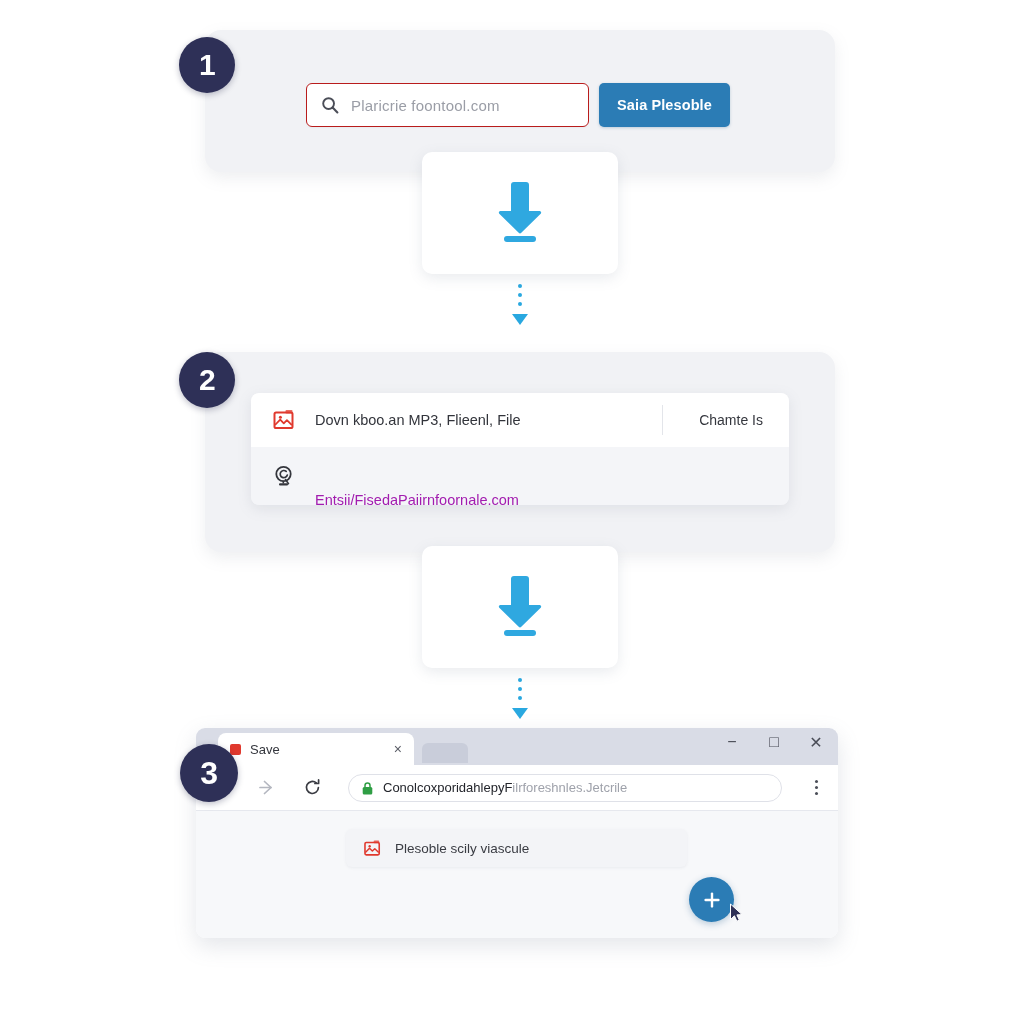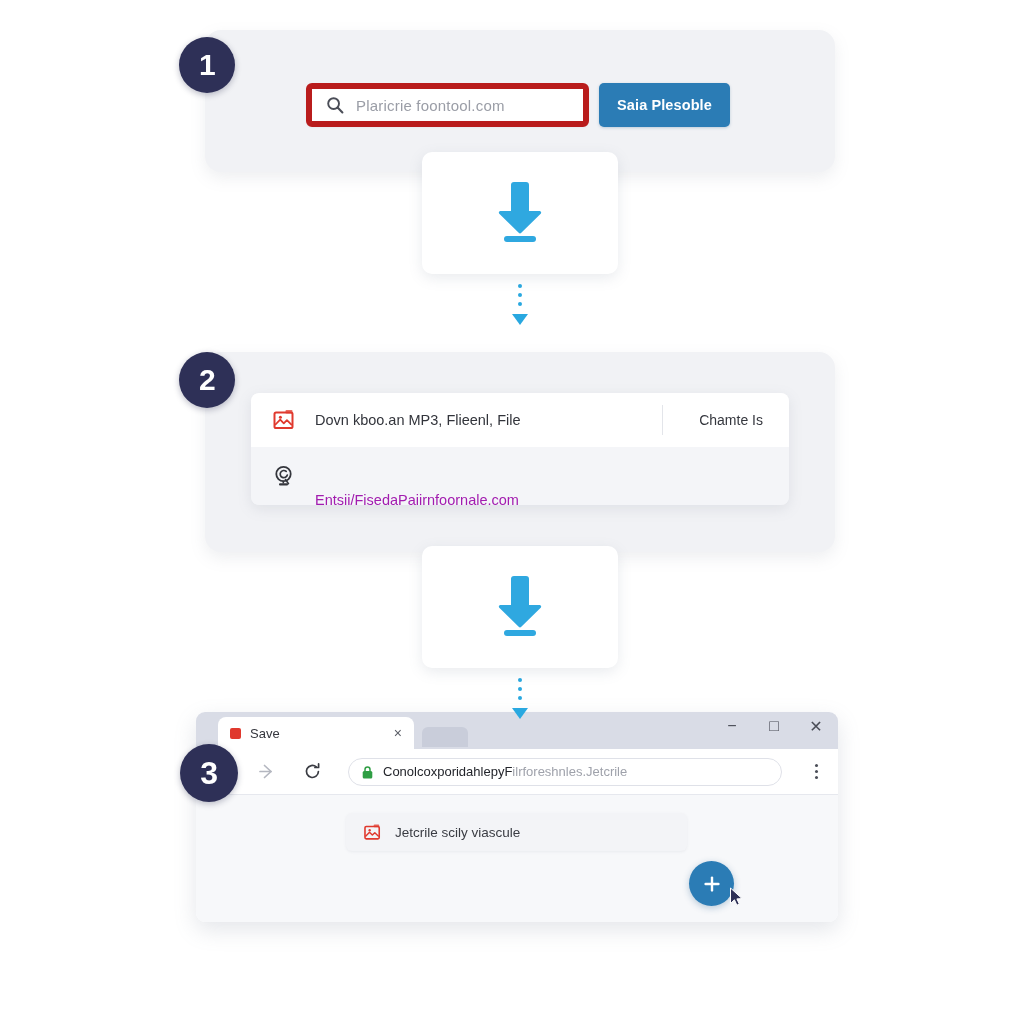--- a/index.html
+++ b/index.html
@@ -56,21 +56,21 @@
     left: 101px;
     top: 53px;
     display: flex;
     align-items: center;
     gap: 10px;
   }
   .search-input-wrap {
     width: 283px;
     height: 44px;
     background: #ffffff;
-    border: 6px solid #b91c1c;
+    border: 1px solid #b91c1c;
     border-radius: 6px;
     display: flex;
     align-items: center;
     padding: 0 14px;
     gap: 12px;
     box-shadow: 0 1px 2px rgba(120,128,150,.06);
   }
   .search-icon svg { display: block; }
   .search-placeholder {
     font-size: 15px;
@@ -176,21 +176,21 @@
     color: #35373e;
     white-space: nowrap;
     padding-right: 6px;
   }
   .icon-box { width: 26px; height: 26px; flex: 0 0 26px; display:flex; align-items:center; justify-content:center; }
 
   
   .browser {
     position: absolute;
     left: 196px;
-    top: 712px;
+    top: 728px;
     width: 642px;
     height: 210px;
     background: #ffffff;
     border-radius: 9px;
     overflow: hidden;
     box-shadow: 0 8px 22px rgba(120,128,150,.20);
     z-index: 20;
   }
   .tabbar {
     height: 37px;
@@ -457,21 +457,21 @@
     <div class="viewport">
       <div class="dl-bar">
         <span class="icon-box" style="width:20px;flex:0 0 20px;">
           <svg width="19" height="19" viewBox="0 0 24 24">
             <rect x="2.5" y="4.5" width="18" height="15.5" rx="1.6" fill="none" stroke="#e0392e" stroke-width="2"></rect>
             <path d="M3 17 l5.2 -5.4 l3.6 3.7 l3.1 -3.1 l5 5" fill="none" stroke="#e0392e" stroke-width="1.8" stroke-linejoin="round"></path>
             <circle cx="8.4" cy="9.2" r="1.5" fill="#e0392e"></circle>
             <rect x="13.5" y="2" width="7" height="3.4" rx="1" fill="#e0392e" opacity=".75"></rect>
           </svg>
         </span>
-        <span class="dl-bar-label">Jetcrile scily viascule</span>
+        <span class="dl-bar-label">Plesoble scily viascule</span>
       </div>
 
       <div class="fab">
         <svg width="20" height="20" viewBox="0 0 20 20">
           <line x1="10" y1="3.6" x2="10" y2="16.4" stroke="#ffffff" stroke-width="2.4" stroke-linecap="round"></line>
           <line x1="3.6" y1="10" x2="16.4" y2="10" stroke="#ffffff" stroke-width="2.4" stroke-linecap="round"></line>
         </svg>
       </div>
 
       <span class="cursor-arrow">

